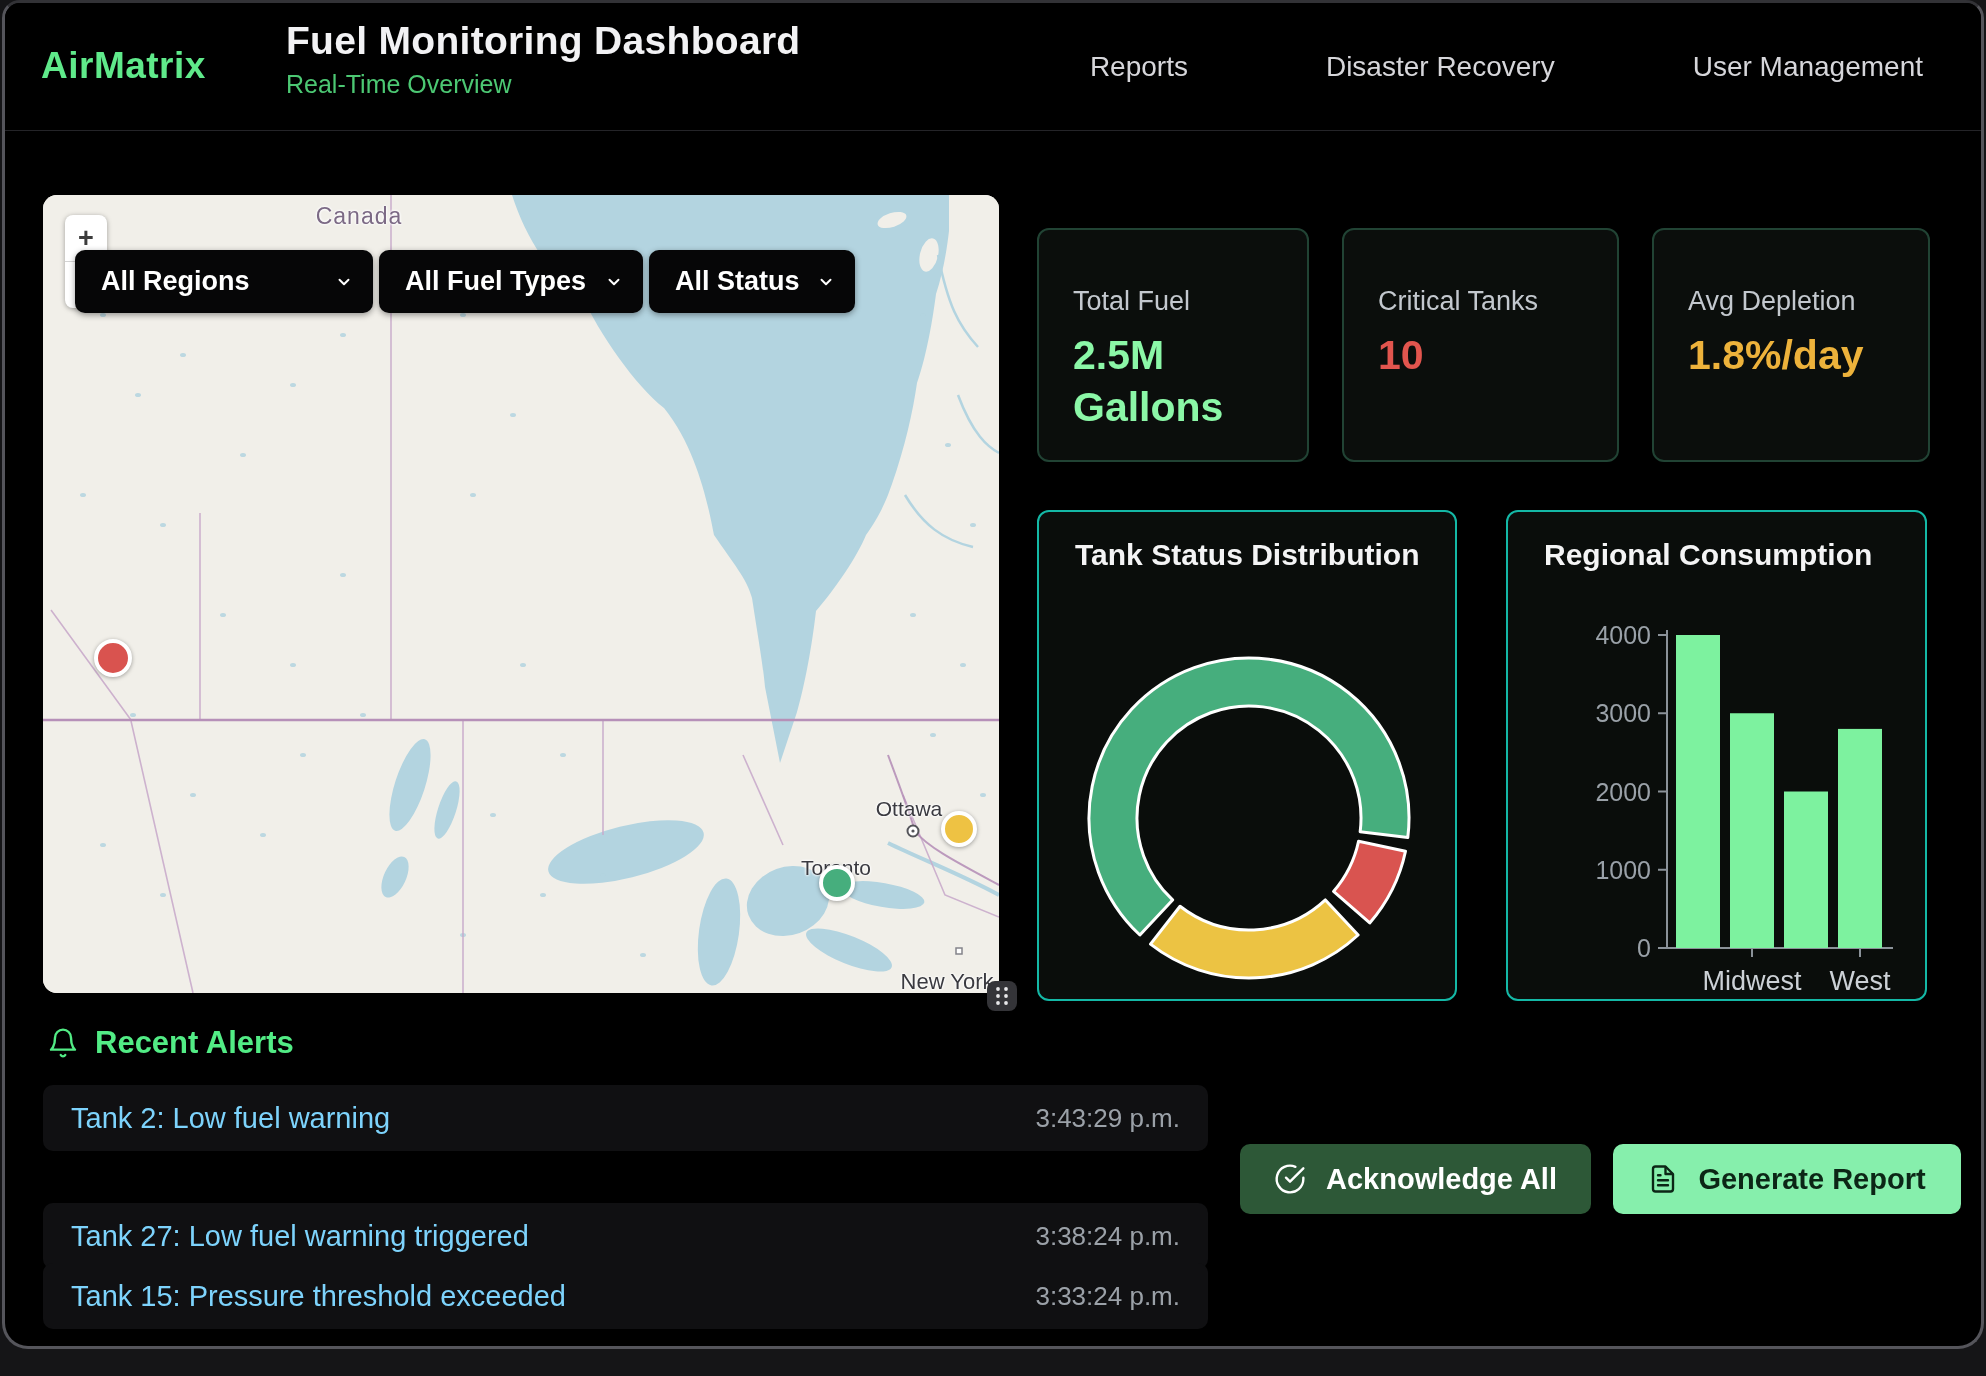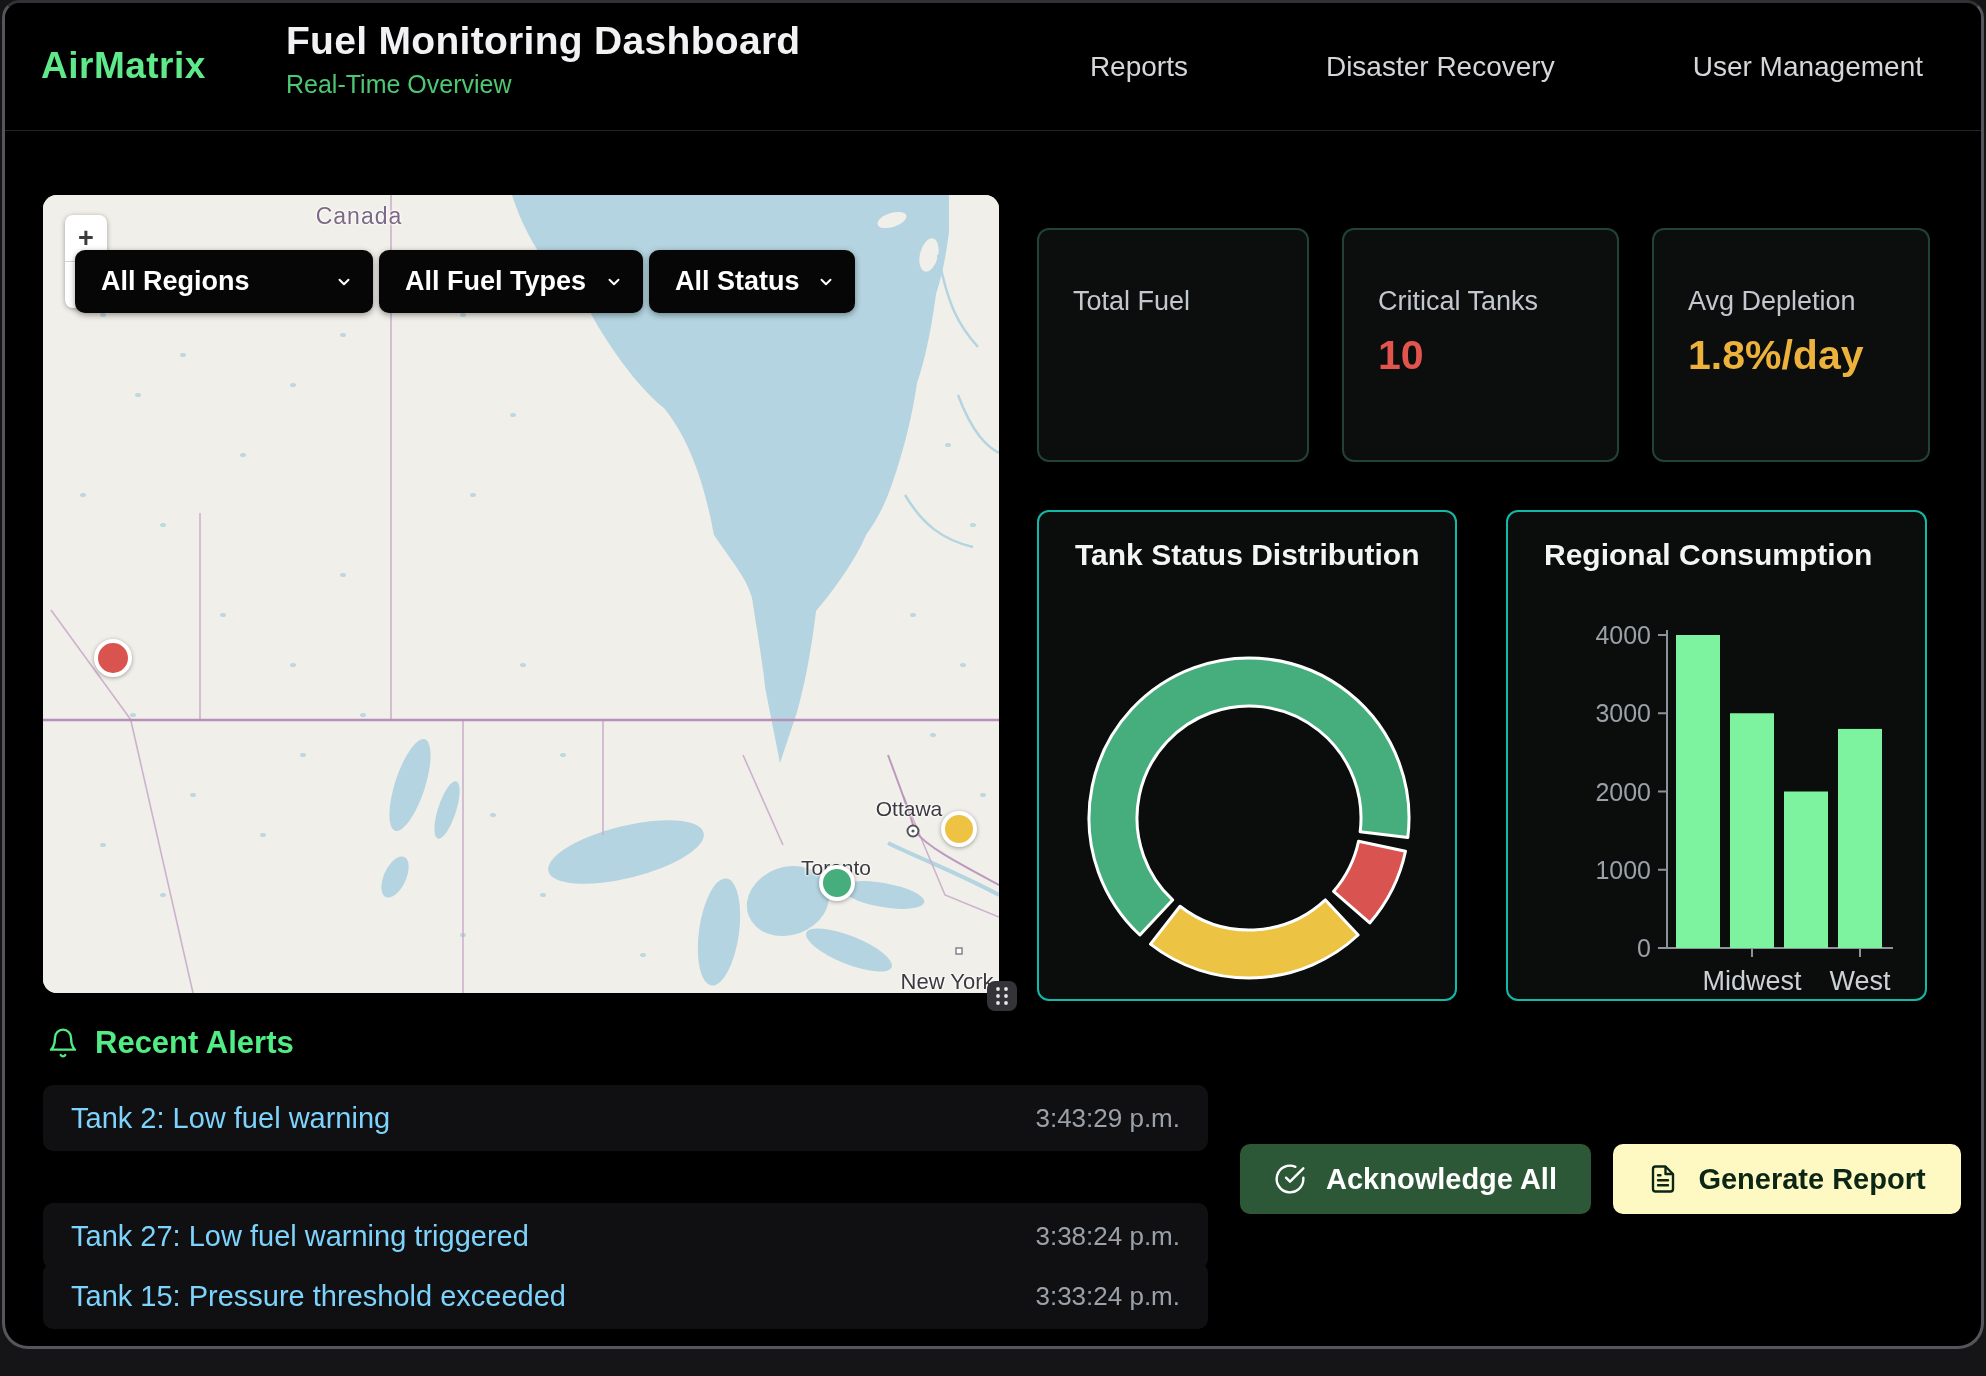--- a/index.html
+++ b/index.html
@@ -56,21 +56,21 @@
   .alerts-header{position:absolute;left:42px;top:1022px;display:flex;align-items:center;gap:16px;}
   .alerts-title{font-size:31px;font-weight:700;color:#52ec85;white-space:nowrap;}
   .alert-row{position:absolute;left:38px;width:1165px;height:66px;background:#101012;border-radius:10px;
     display:flex;align-items:center;justify-content:space-between;padding:0 28px;box-sizing:border-box;}
   .alert-msg{font-size:29px;color:#7dd3fc;font-weight:500;white-space:nowrap;}
   .alert-time{font-size:26px;color:#9ba1a8;white-space:nowrap;}
   .row-0{top:1082px;} .row-1{top:1200px;} .row-2{top:1260px;}
   .btn{position:absolute;top:1141px;height:70px;border-radius:10px;display:flex;align-items:center;
     justify-content:center;gap:20px;font-size:29px;font-weight:700;cursor:pointer;white-space:nowrap;border:none;}
   .btn-ack{left:1235px;width:351px;background:#2d5837;color:#fff;text-align:center;}
-  .btn-gen{left:1608px;width:348px;background:#fef9c3;color:#0c2616;}
+  .btn-gen{left:1608px;width:348px;background:#86efac;color:#0c2616;}
 </style>
 </head>
 <body>
 
 <div class="window">
 
   <div class="header">
     <div class="logo">AirMatrix</div>
     <div class="title-block">
       <div class="page-title">Fuel Monitoring Dashboard</div>
@@ -203,20 +203,21 @@
         <circle cx="5" cy="11" r="1.9"></circle>
           <circle cx="13" cy="11" r="1.9"></circle>
         <circle cx="5" cy="18" r="1.9"></circle>
           <circle cx="13" cy="18" r="1.9"></circle>
       </g>
     </svg>
   </div>
 
   <div class="stat-card stat-1">
     <div class="stat-label">Total Fuel</div>
+    <div class="stat-value v-green">2.5M Gallons</div>
   </div>
   <div class="stat-card stat-2">
     <div class="stat-label">Critical Tanks</div>
     <div class="stat-value v-red">10</div>
   </div>
   <div class="stat-card stat-3">
     <div class="stat-label">Avg Depletion</div>
     <div class="stat-value v-amber">1.8%/day</div>
   </div>
 

